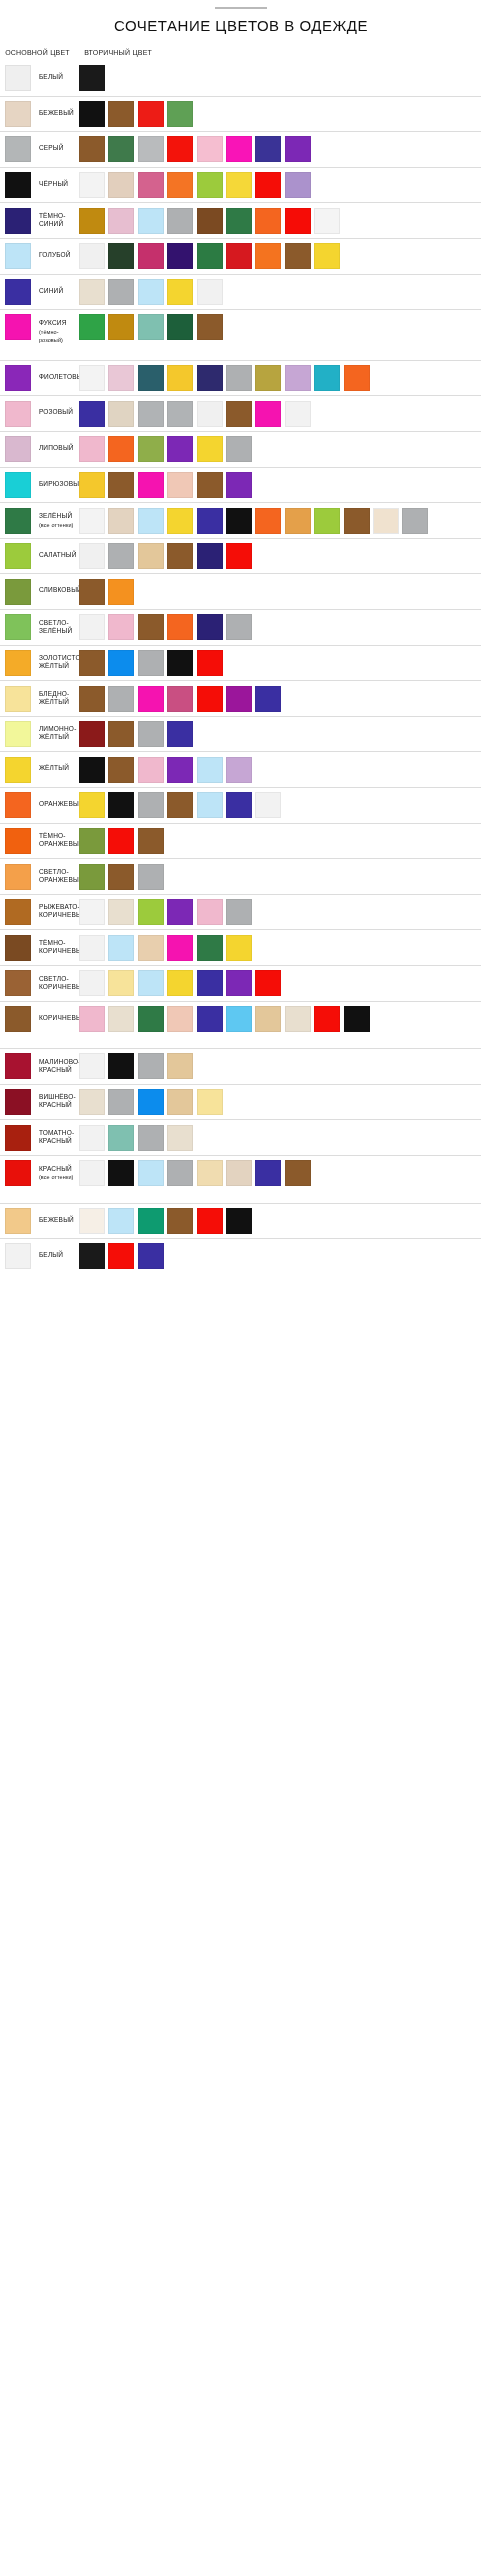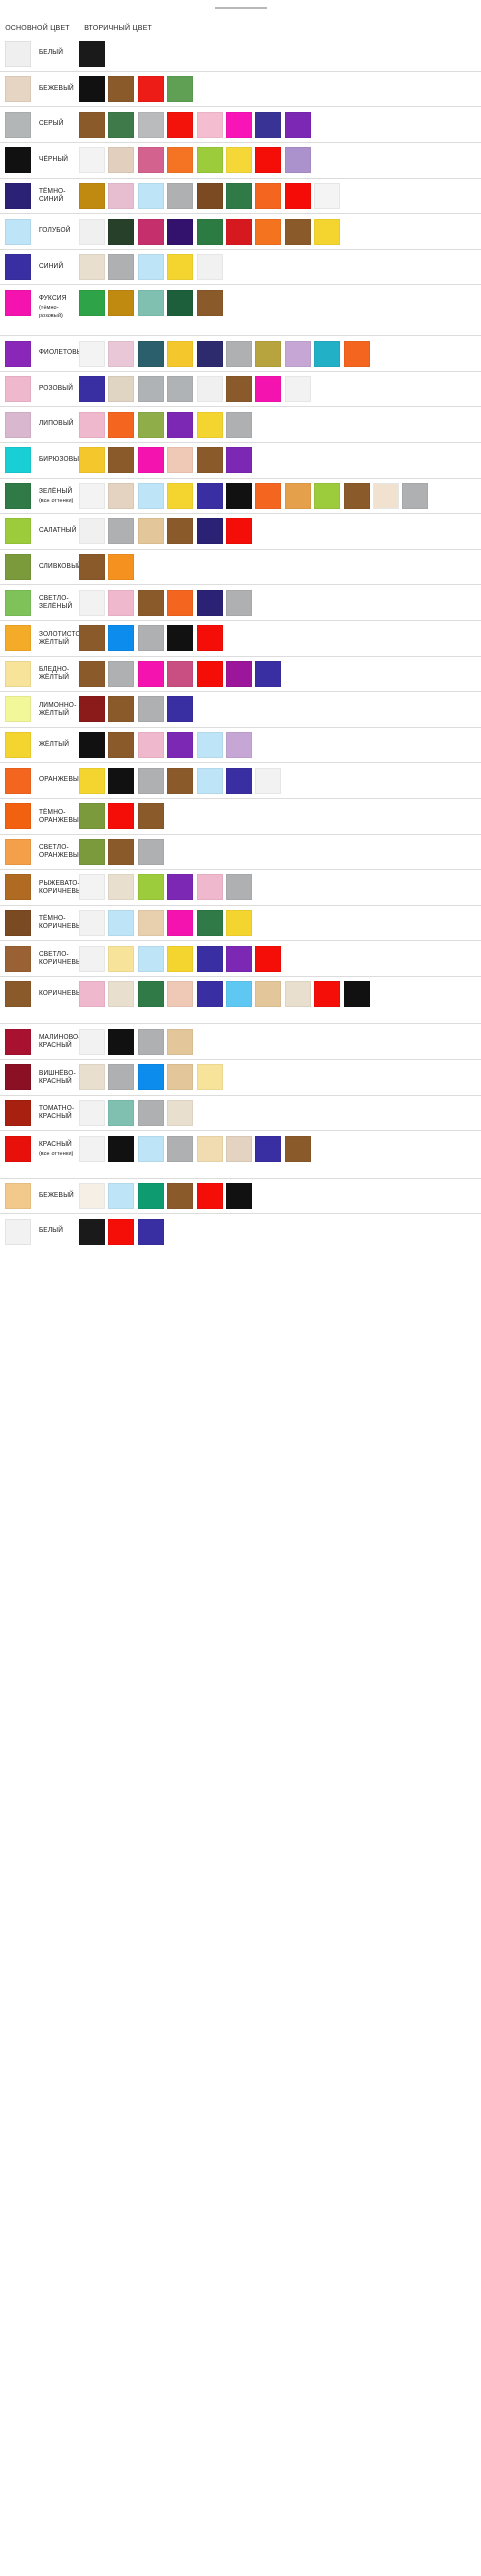--- a/index.html
+++ b/index.html
@@ -103,20 +103,21 @@
   }
   .sw.lite { border: 0.9px solid #e6e6e6; }
 </style>
 </head>
 <body>
 
 <div class="sheet">
 
   <div class="top-rule"></div>
 
+  <div class="title">СОЧЕТАНИЕ ЦВЕТОВ В ОДЕЖДЕ</div>
 
   <div class="col-heads">
     <div class="h1">ОСНОВНОЙ ЦВЕТ</div>
     <div class="h2">ВТОРИЧНЫЙ ЦВЕТ</div>
   </div>
 
   <div class="rows" id="rows-container">
       <div class="row first">
         <div class="base-cell">
           <div class="base-sw" title="БЕЛЫЙ" style="background: rgb(239, 239, 239);"></div>

